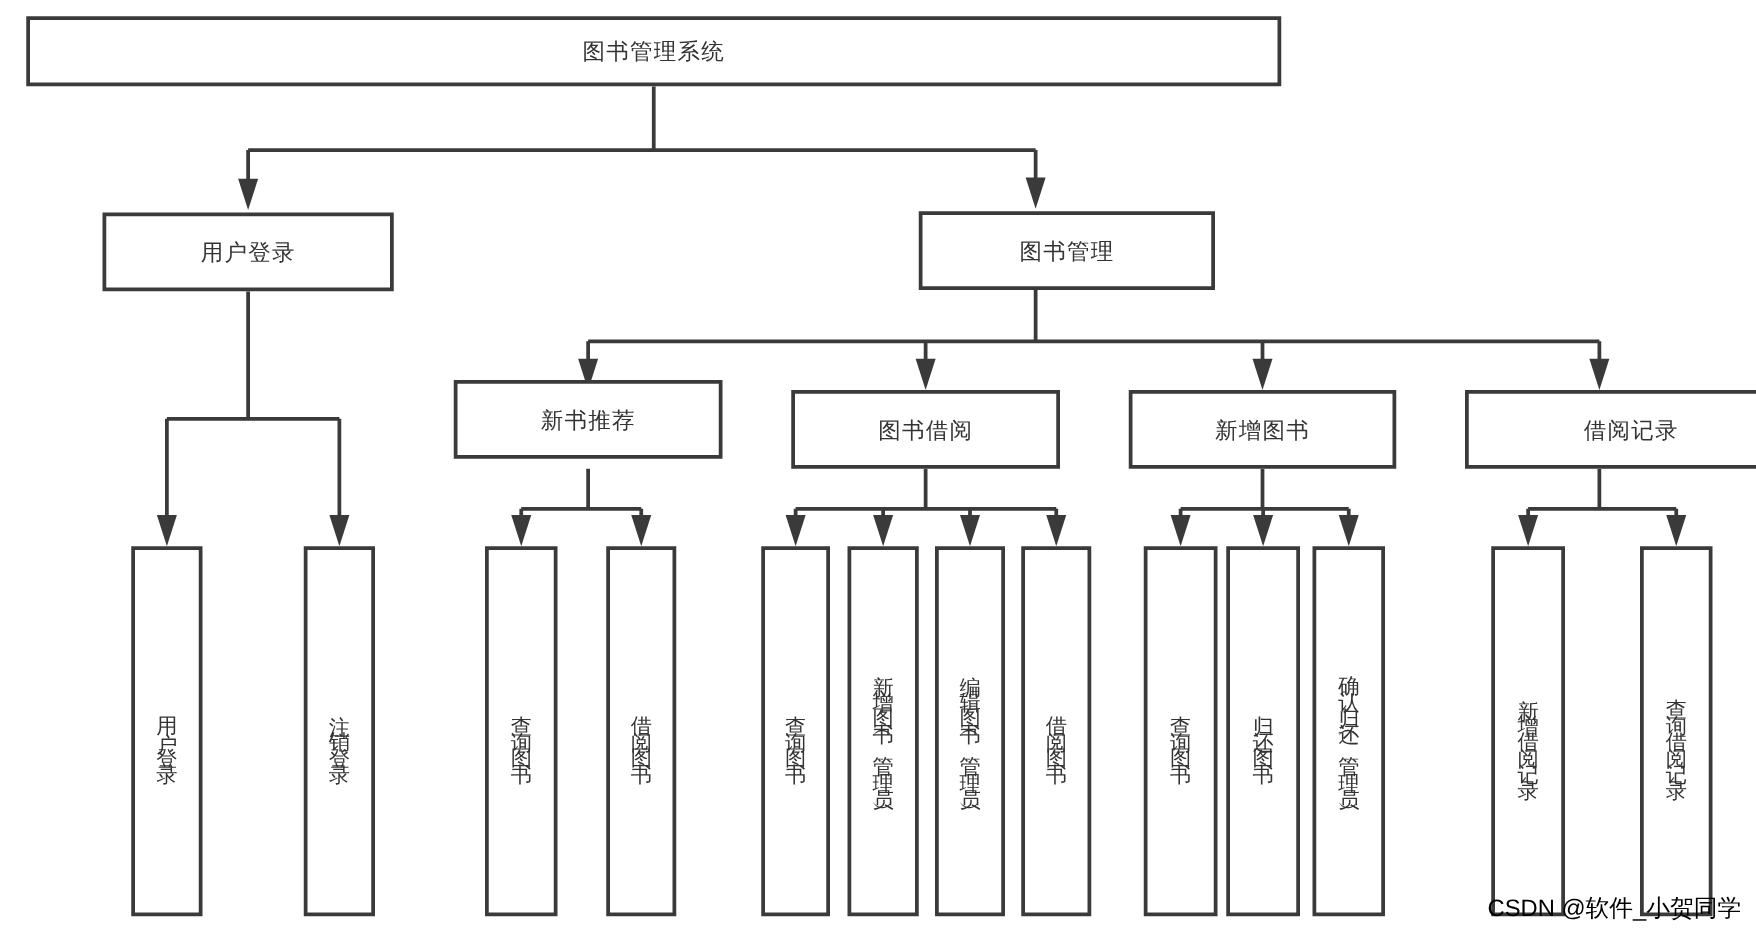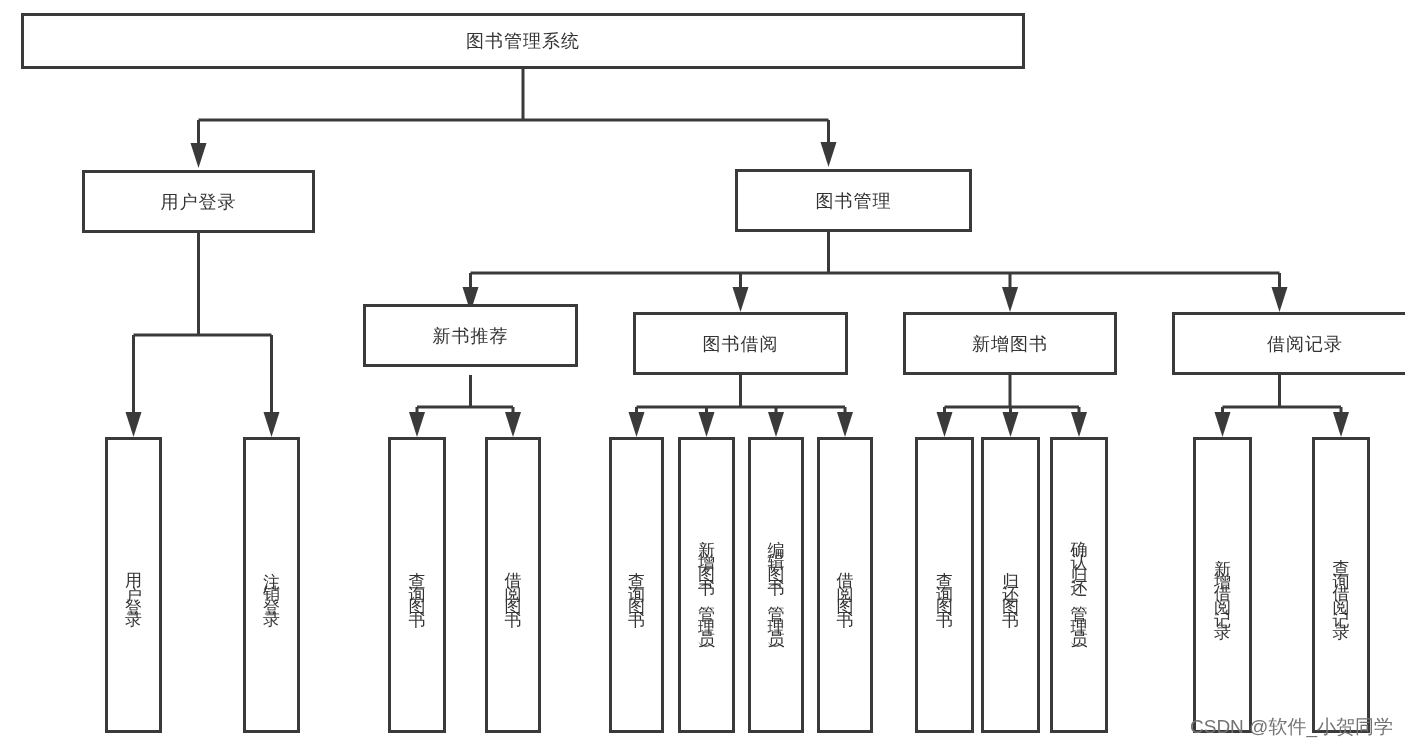--- a/index.html
+++ b/index.html
@@ -35,21 +35,21 @@
     text-orientation: mixed;
     letter-spacing: 13px;
     line-height: 1;
     white-space: nowrap;
   }
   .watermark {
     position: absolute;
     left: 1190px;
     top: 714px;
     font-size: 19px;
-    color: #737373;
+    color: #000000;
     white-space: nowrap;
     z-index: 3;
   }
 </style>
 </head>
 <body>
 
 <div class="stage">
 
   <svg class="connectors" viewBox="0 0 1405 747" xmlns="http://www.w3.org/2000/svg">

